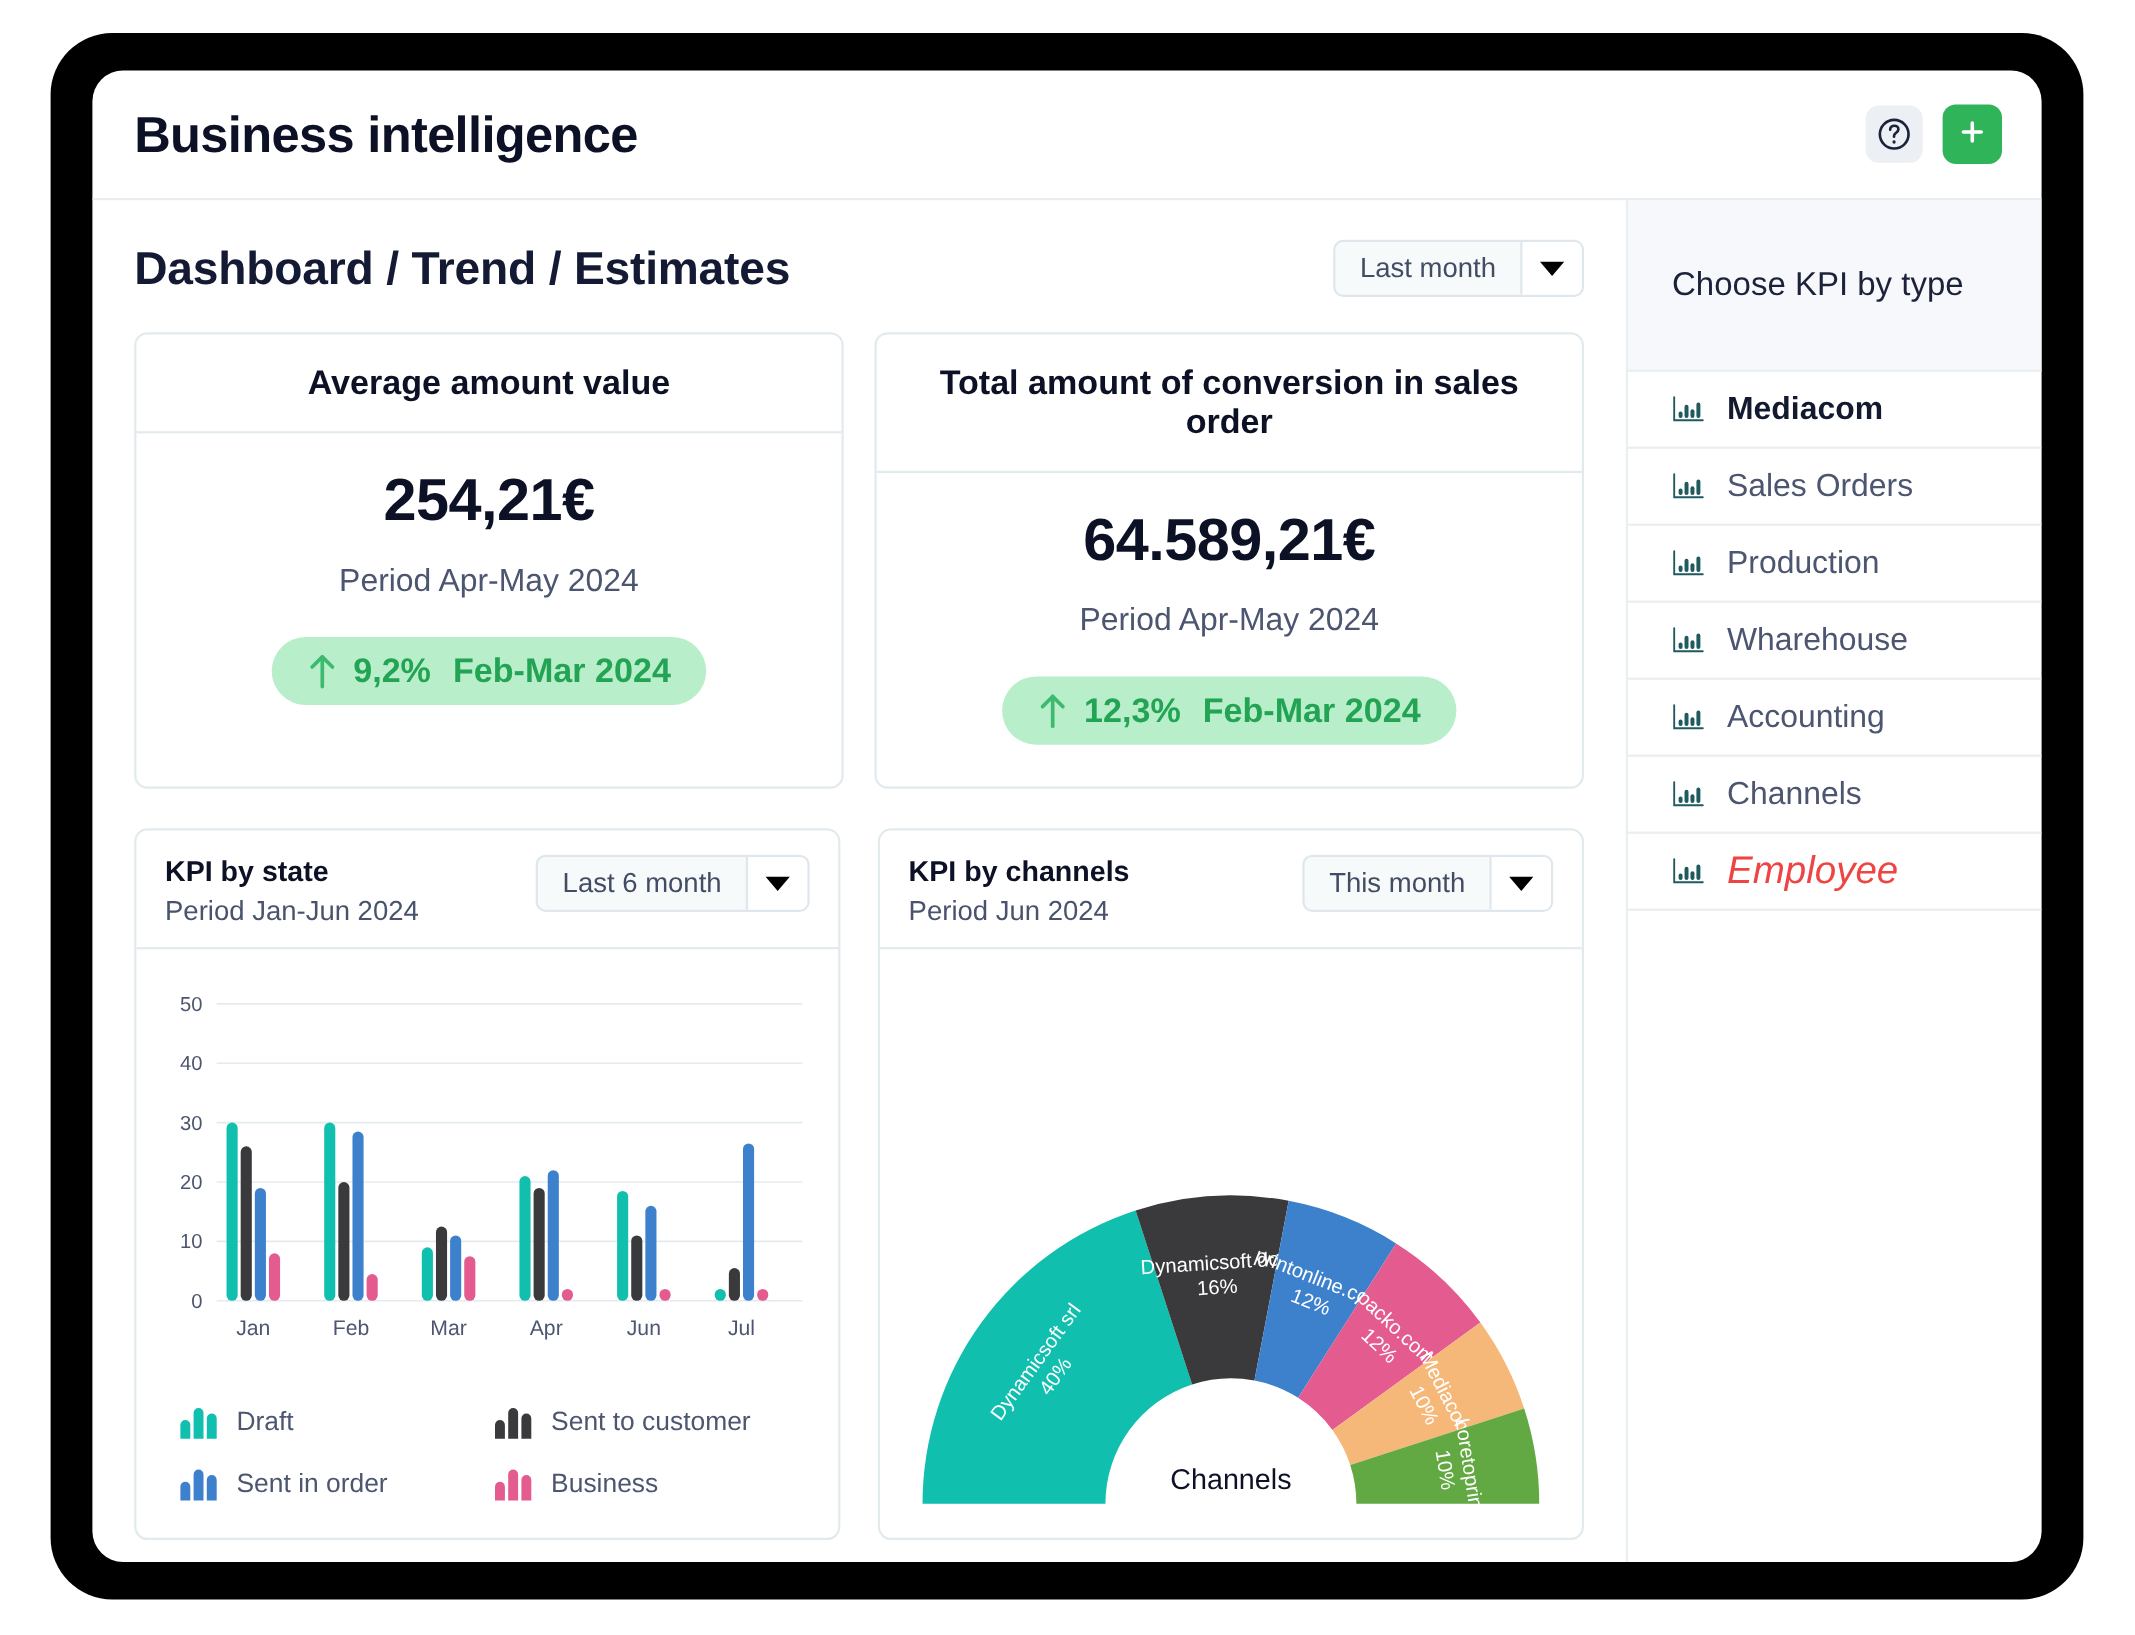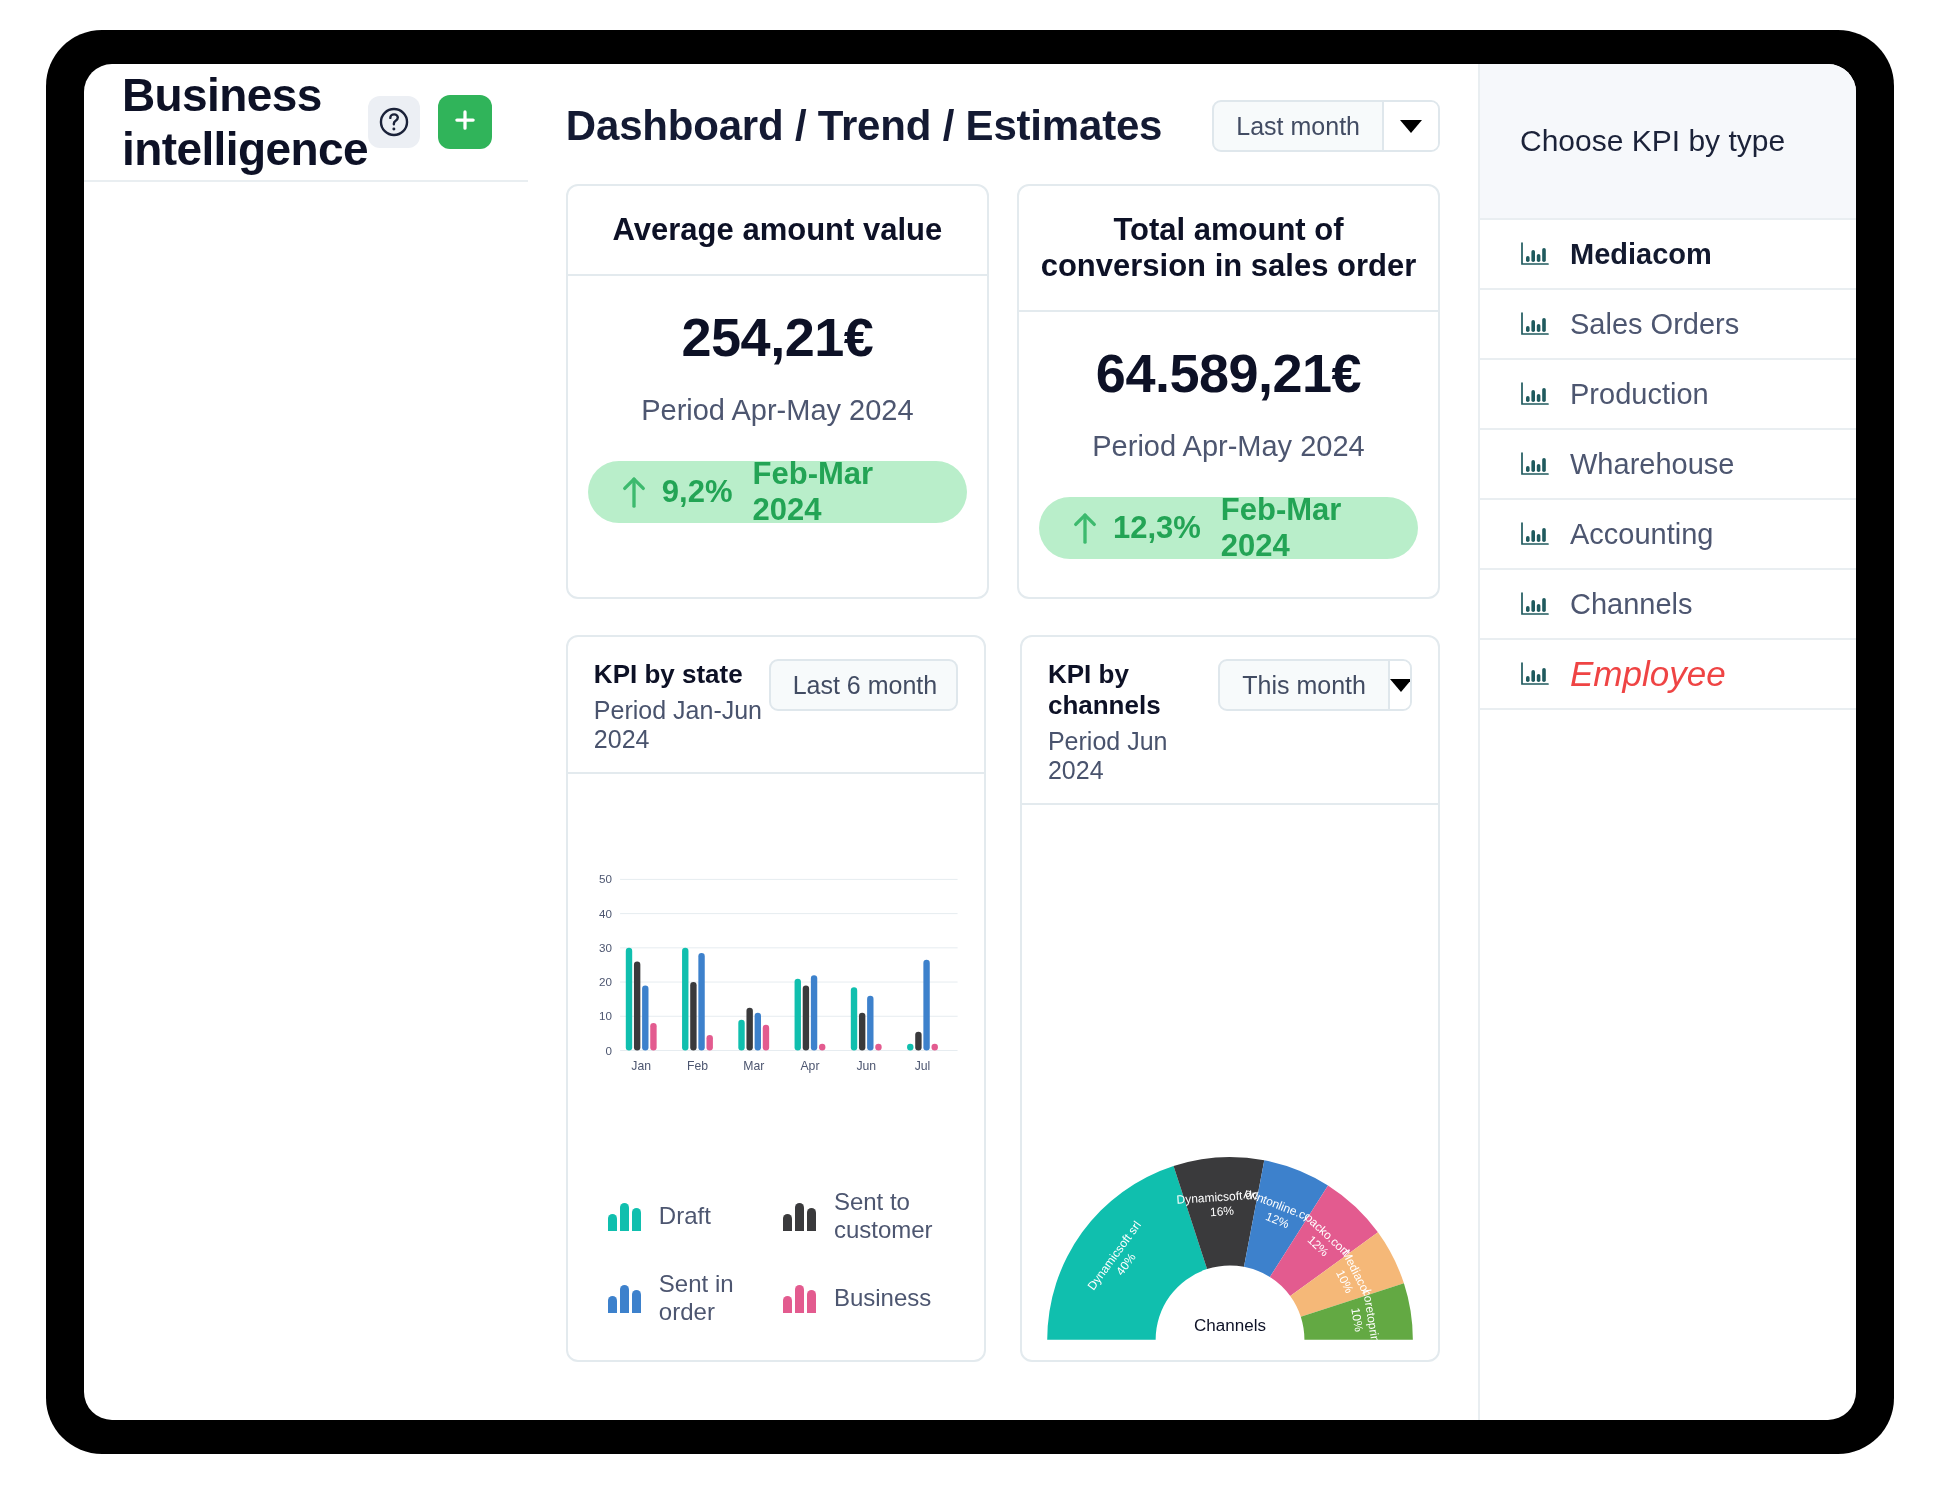--- a/index.html
+++ b/index.html
@@ -16,21 +16,21 @@
     background: #000000;
     border-radius: 56px;
     padding: 34px 38px;
   }
   .screen {
     width: 100%; height: 100%;
     background: #ffffff;
     border-radius: 28px;
     overflow: hidden;
     display: flex;
-    flex-direction: row;
+    flex-direction: column;
   }
 
   
   .topbar {
     height: 118px;
     flex: 0 0 118px;
     border-bottom: 2px solid #e9eef1;
     display: flex;
     align-items: center;
     padding: 0 36px 0 38px;

